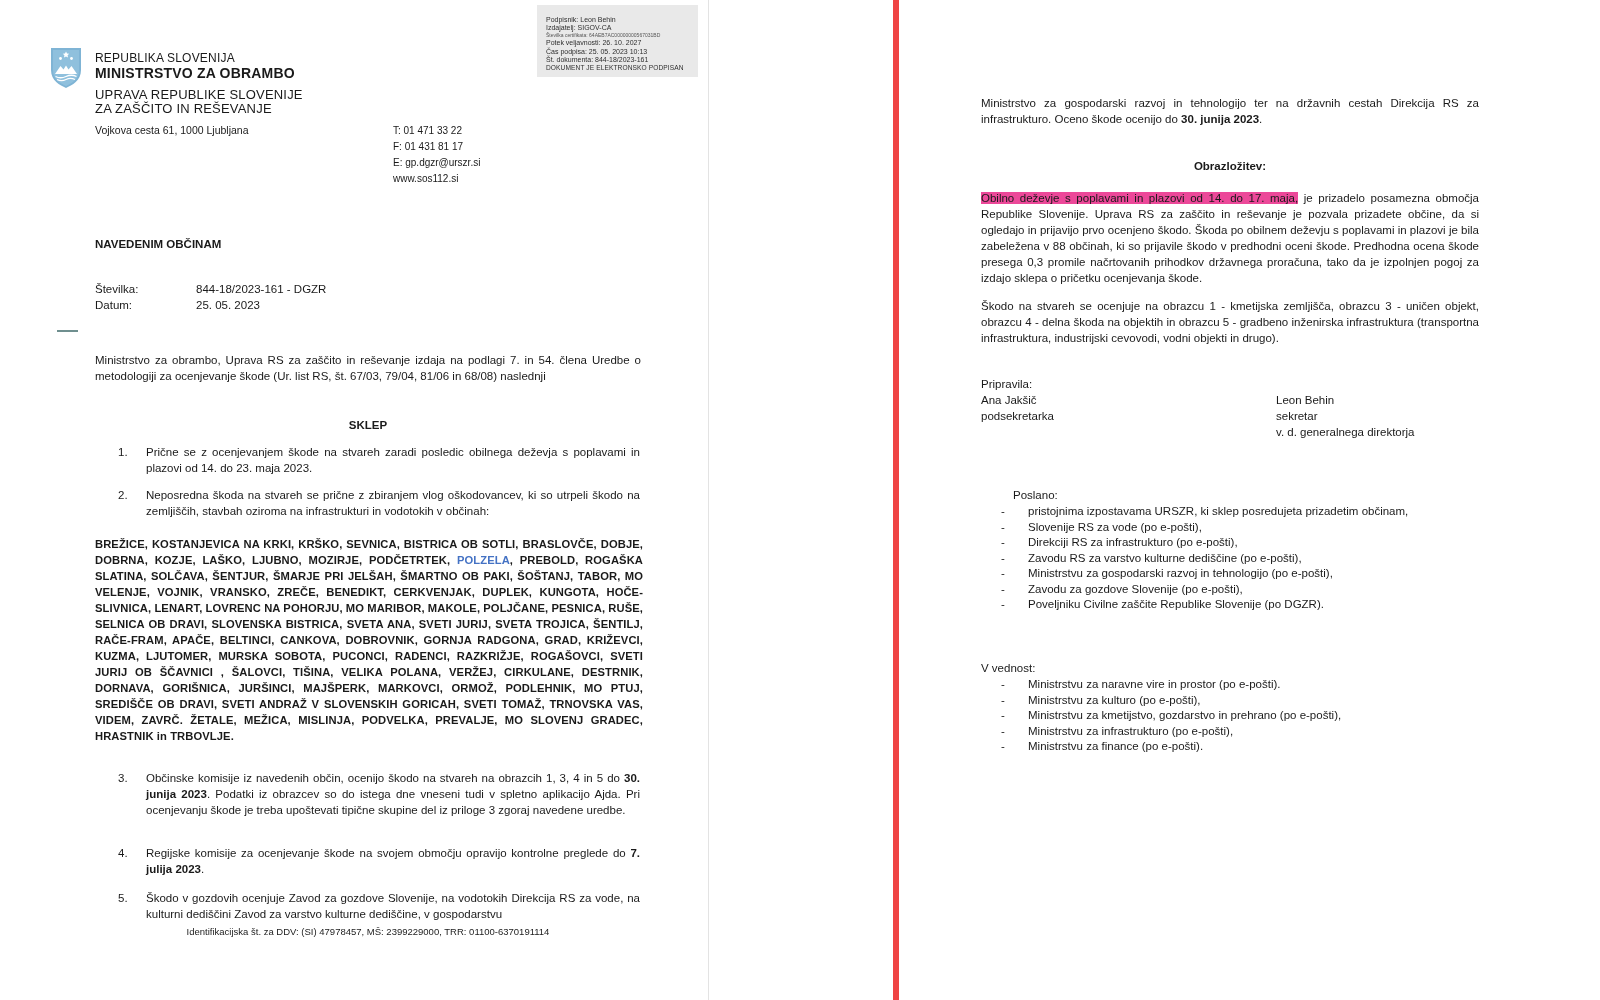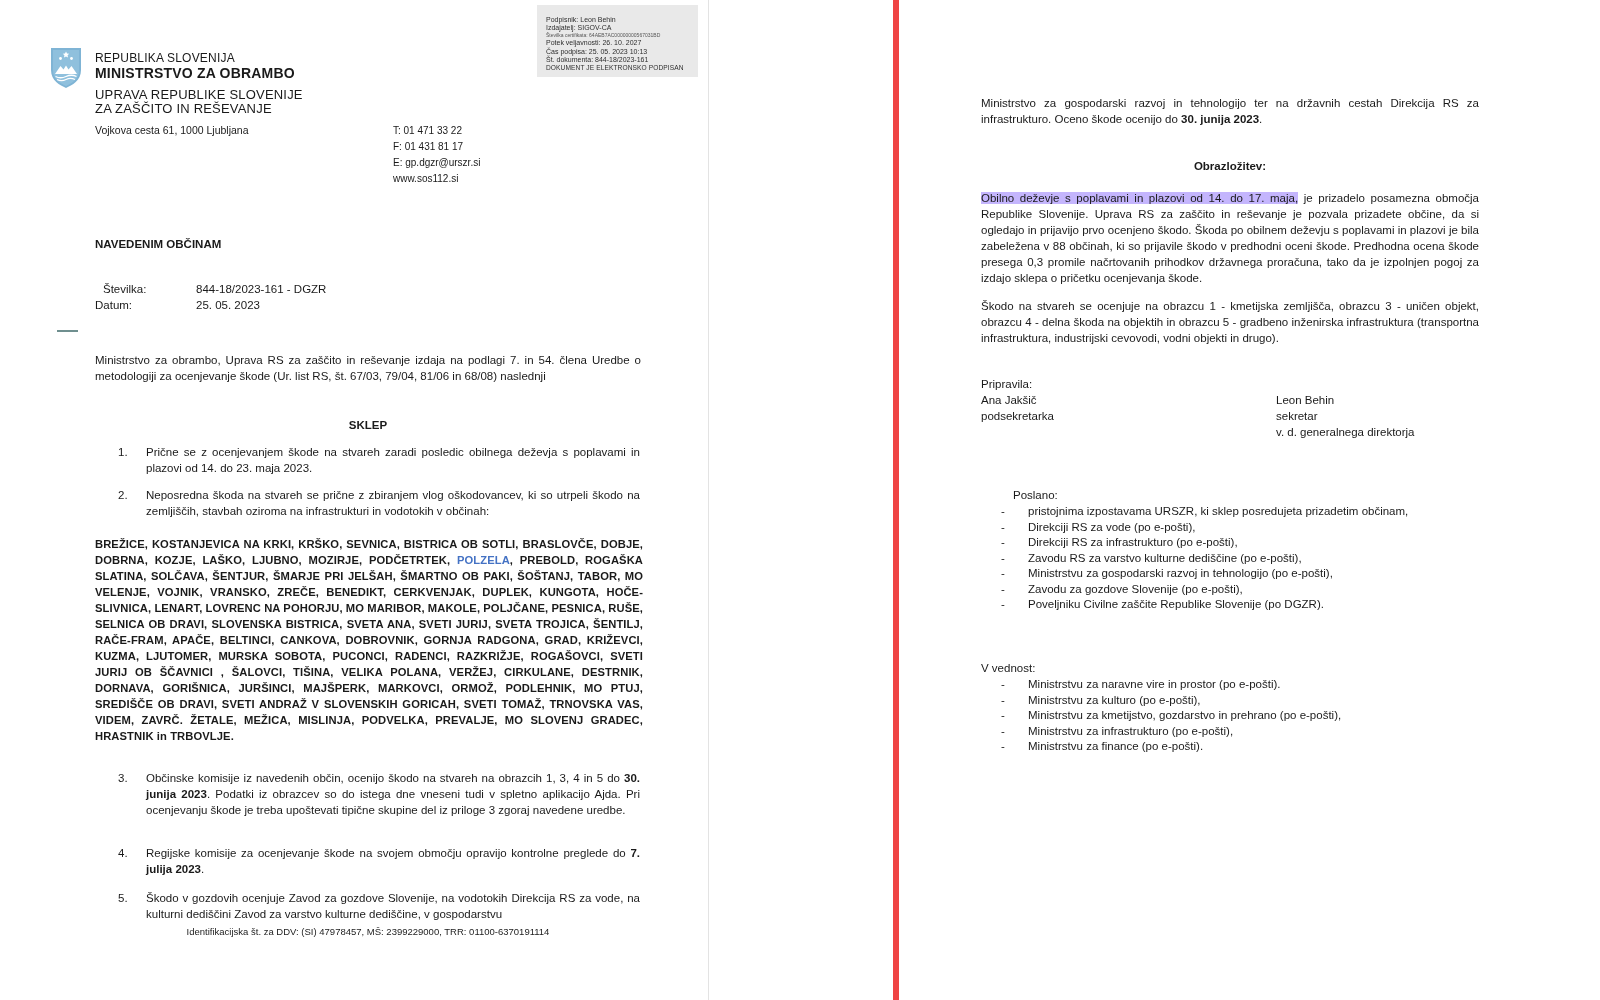--- a/index.html
+++ b/index.html
@@ -25,21 +25,21 @@
   .stamp div{font-size:7px;line-height:8.2px;color:#2e2e2e;white-space:nowrap;}
   .stamp .tiny{font-size:5px;line-height:7px;color:#555;}
   .stamp .last{font-size:6.6px;letter-spacing:.1px;}
   .body-txt{font-size:11.5px;line-height:16px;}
   .muni{font-size:11.2px;line-height:16px;font-weight:bold;letter-spacing:.1px;}
   .num-item{display:flex;}
   .num-item .no{width:28px;flex:0 0 28px;}
   .num-item .tx{flex:1;}
   .footer-small{font-size:9.5px;color:#222;}
   .link{color:#4472c4;}
-  .hl{background:#c4b5fd;}
+  .hl{background:#ec4899;}
   .dash-row{display:flex;font-size:11.5px;line-height:15.5px;}
   .dash-row .dash{width:27px;flex:0 0 27px;padding-left:20px;box-sizing:content-box;}
   .fold{background:#6f8f8f;height:2px;width:21px;}
   .sig-col{font-size:11.5px;line-height:16px;}
 </style>
 </head>
 <body>
 
 <div class="page" id="page-left">
 
@@ -64,21 +64,21 @@
 
   <div class="abs contact" style="left:393px;top:123px;">
     <div>T: 01 471 33 22</div>
     <div>F: 01 431 81 17</div>
     <div>E: gp.dgzr@urszr.si</div>
     <div>www.sos112.si</div>
   </div>
 
   <div class="abs b body-txt" style="left:95px;top:236px;">NAVEDENIM OBČINAM</div>
 
-  <div class="abs body-txt" style="left:103px;top:281px;">Številka:</div>
+  <div class="abs body-txt" style="left:95px;top:281px;">Številka:</div>
   <div class="abs body-txt" style="left:196px;top:281px;">844-18/2023-161 - DGZR</div>
   <div class="abs body-txt" style="left:95px;top:297px;">Datum:</div>
   <div class="abs body-txt" style="left:196px;top:297px;">25. 05. 2023</div>
 
   <div class="abs fold" style="left:57px;top:330px;"></div>
 
   <div class="abs body-txt just" style="left:95px;top:352px;width:546px;">Ministrstvo za obrambo, Uprava RS za zaščito in reševanje izdaja na podlagi 7. in 54. člena Uredbe o metodologiji za ocenjevanje škode (Ur. list RS, št. 67/03, 79/04, 81/06 in 68/08) naslednji</div>
 
   <div class="abs b body-txt" style="left:95px;top:417px;width:546px;text-align:center;">SKLEP</div>
 
@@ -150,21 +150,21 @@
   </div>
 
   <div class="abs body-txt" style="left:82px;top:487px;margin-left:32px;">Poslano:</div>
   <div class="abs" style="left:82px;top:504px;width:510px;">
     <div class="dash-row">
         <span class="dash">-</span>
         <span>pristojnima izpostavama URSZR, ki sklep posredujeta prizadetim občinam,</span>
       </div>
     <div class="dash-row">
         <span class="dash">-</span>
-        <span>Direkciji RS za vode (po e-pošti),</span>
+        <span>Slovenije RS za vode (po e-pošti),</span>
       </div>
     <div class="dash-row">
         <span class="dash">-</span>
         <span>Direkciji RS za infrastrukturo (po e-pošti),</span>
       </div>
     <div class="dash-row">
         <span class="dash">-</span>
         <span>Zavodu RS za varstvo kulturne dediščine (po e-pošti),</span>
       </div>
     <div class="dash-row">

